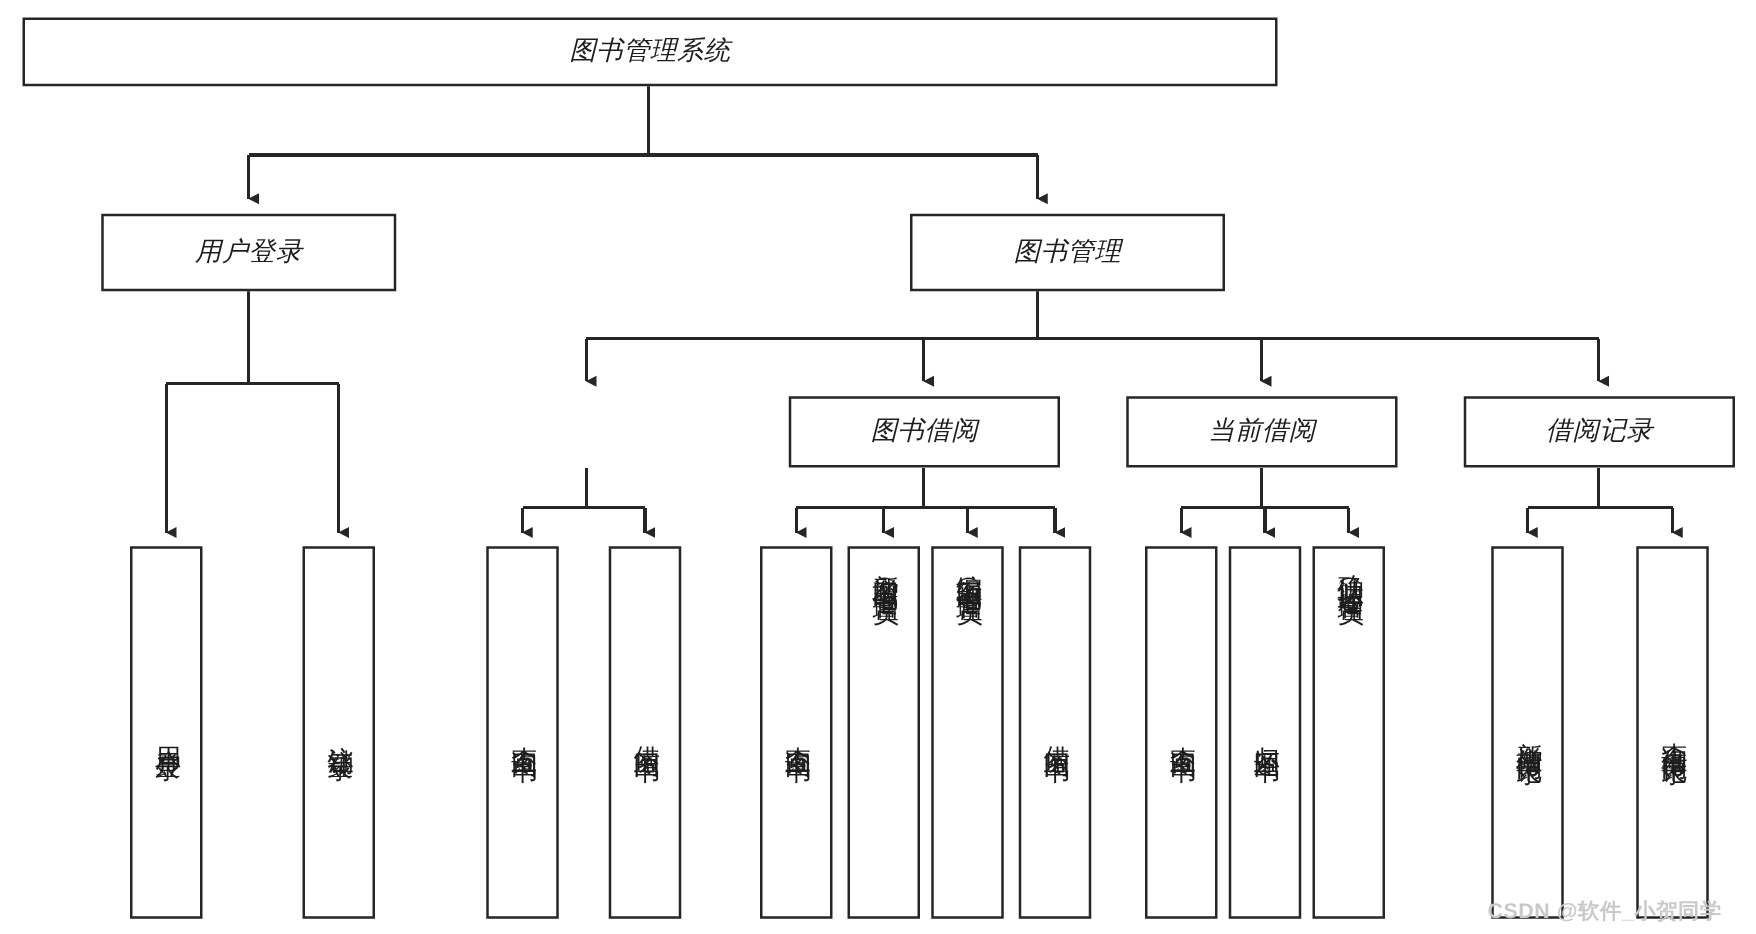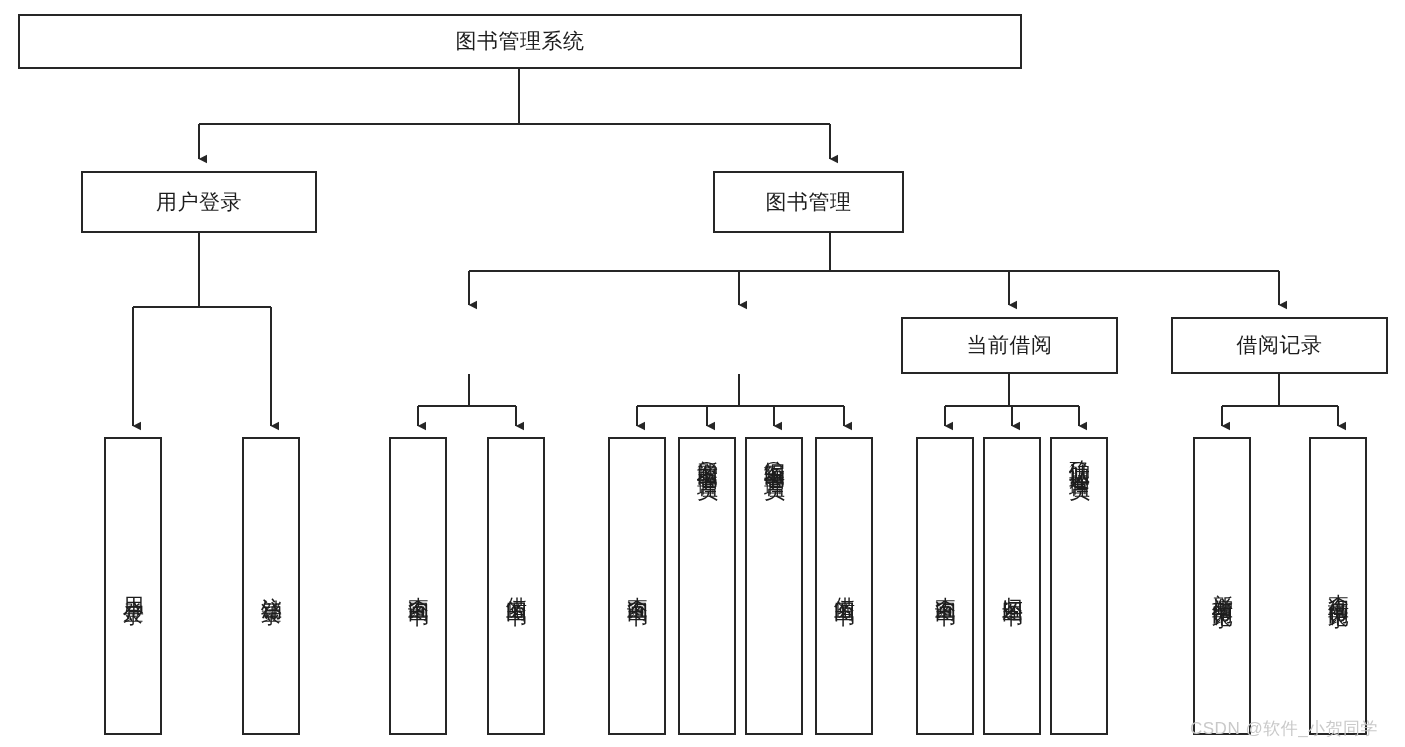--- a/index.html
+++ b/index.html
@@ -35,20 +35,21 @@
     justify-content: center;
     z-index: 5;
   }
   .node-label {
     font-size: 21px;
     line-height: 1.15;
     color: #1d1d1d;
     letter-spacing: 0.5px;
     white-space: nowrap;
     text-align: center;
+    font-style: italic;
   }
   .node.root .node-label { font-size: 21px; }
   .node.leaf {
     align-items: flex-start;
     justify-content: center;
     padding-top: 0;
   }
   .leaf-label {
     writing-mode: vertical-rl;
     text-orientation: upright;
@@ -132,24 +133,27 @@
     </g>
   </svg>
 
   <div class="node root" style="left:18px; top:14px; width:1004px; height:55px;">
     <span class="node-label">图书管理系统</span>
   </div>
 
   <div class="node" style="left:81px; top:171px; width:236px; height:62px;">
     <span class="node-label">用户登录</span>
   </div>
-  <div class="node" style="left:713px; top:171px; width:191px; height:62px;">
+  <div class="node" style="left:728px; top:171px; width:252px; height:62px;">
     <span class="node-label">图书管理</span>
   </div>
 
+  <div class="node" style="left:631px; top:317px; width:217px; height:57px;">
+    <span class="node-label">图书借阅</span>
+  </div>
   <div class="node" style="left:1171px; top:317px; width:217px; height:57px;">
     <span class="node-label">借阅记录</span>
   </div>
   <div class="node" style="left:901px; top:317px; width:217px; height:57px;">
     <span class="node-label">当前借阅</span>
   </div>
 
   <div class="node leaf short-text" style="left:104px; top:437px; width:58px; height:298px;">
     <span class="leaf-label">用户登录</span>
   </div>
@@ -187,15 +191,15 @@
     <span class="leaf-label">确认归还（管理员）</span>
   </div>
 
   <div class="node leaf short-text" style="left:1193px; top:437px; width:58px; height:298px;">
     <span class="leaf-label">新增借阅记录</span>
   </div>
   <div class="node leaf short-text" style="left:1309px; top:437px; width:58px; height:298px;">
     <span class="leaf-label">查询借阅记录</span>
   </div>
 
-  <div class="watermark" style="left:1190px; top:717px;">CSDN @软件_小贺同学</div>
+  <div class="watermark" style="left:1190px; top:717px;font-weight:bold;">CSDN @软件_小贺同学</div>
 
 </div>
 
 </body></html>

